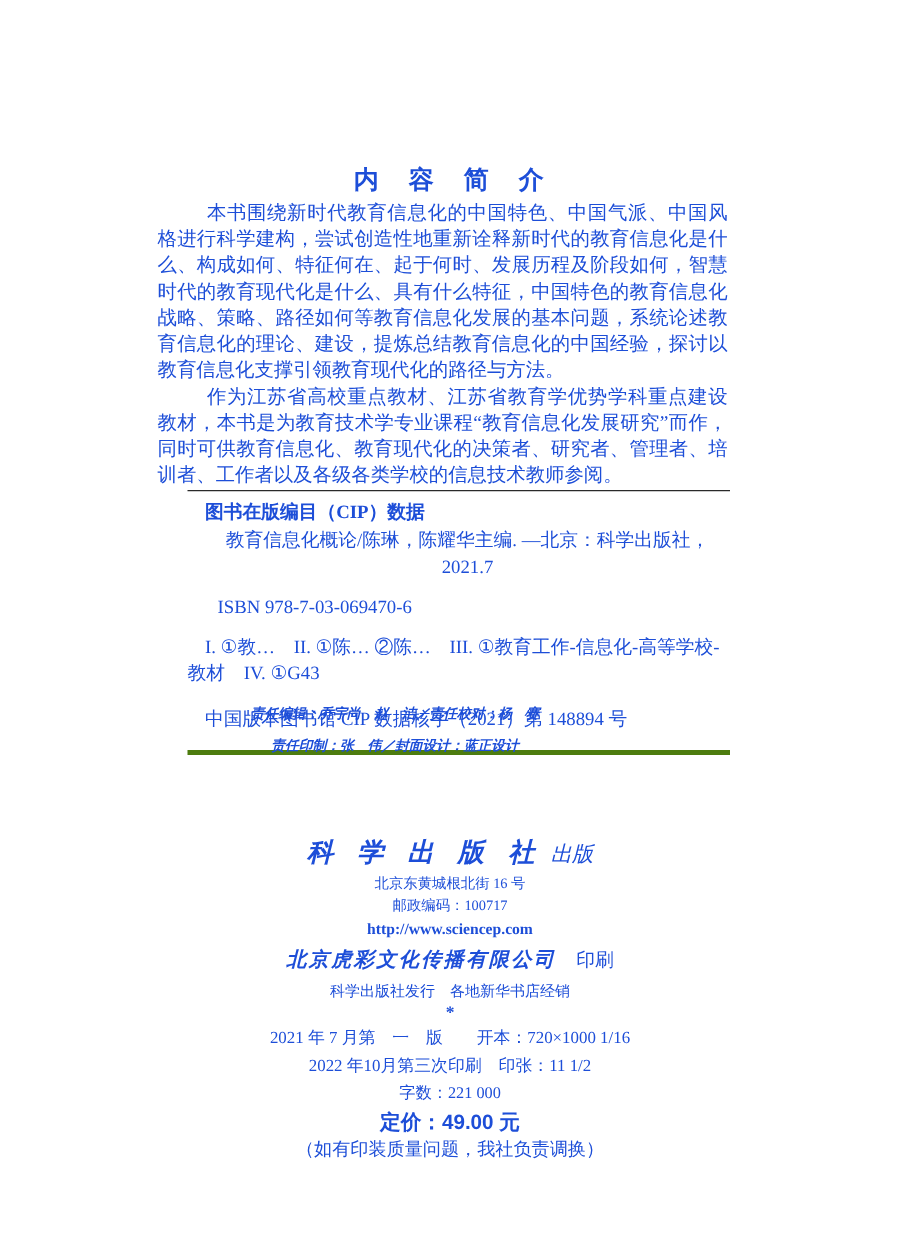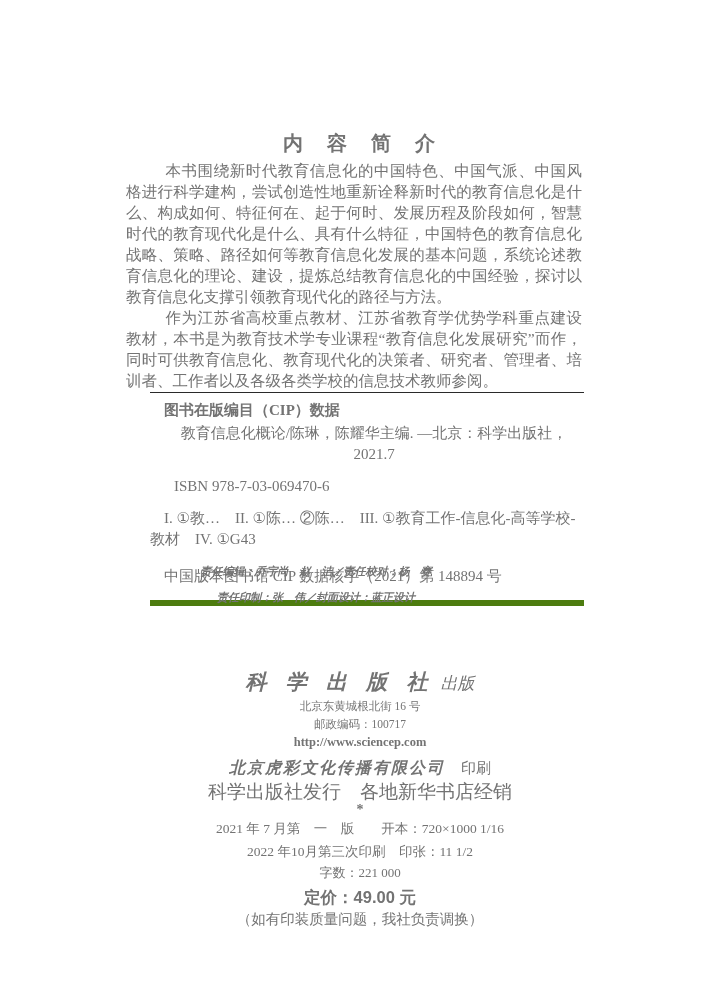--- a/index.html
+++ b/index.html
@@ -3,21 +3,21 @@
 <meta charset="utf-8">
 <style>
   * { margin: 0; padding: 0; box-sizing: border-box; }
   html, body { background: #888; }
   .page {
     position: relative;
     width: 720px;
     height: 1000px;
     margin: 0 auto;
     background: #ffffff;
-    color: #737373;
+    color: #1d4ed8;
     font-family: "Liberation Serif", "DejaVu Serif", serif;
     overflow: hidden;
   }
 
   
   .intro-title {
     position: absolute;
     top: 130px; left: 0; width: 720px;
     text-align: center;
     font-family: "Liberation Sans", "DejaVu Sans", sans-serif;
@@ -34,21 +34,21 @@
     line-height: 21px;
     text-align: justify;
     text-indent: 2.55em;
   }
 
   
   .cip {
     position: absolute;
     top: 392px; left: 150px; width: 434px;
     border-top: 1px solid #2a2a2a;
-    border-bottom: 6px solid #4d7c0f;
+    border-bottom: 4px solid #4d7c0f;
     padding: 7px 0 13px 0;
     font-size: 15px;
   }
   .cip p { line-height: 21px; }
   .cip-heading { font-weight: bold; margin-left: 14px; }
   .cip-bib { margin: 2px 0 0 14px; text-align: center; }
   .cip-isbn { margin: 11px 0 0 24px; }
   .cip-class { margin: 11px 0 16px 0; text-indent: 14px; }
   .cip-number { margin: 10px 0 0 14px; }
 
@@ -82,21 +82,21 @@
   .url  { font-size: 12.5px; font-weight: 600; margin-top: 1px; }
   .printer-line { line-height: 23px !important; margin-top: 5px; }
   .printer-script {
     font-weight: bold;
     font-style: italic;
     font-size: 16px;
     letter-spacing: 2px;
     margin-top: 42px;
   }
   .printer-suffix { font-size: 15px; margin-left: 16px; }
-  .dist { font-size: 19px; line-height: 20px !important; margin-top: 2px; }
+  .dist { font-size: 12px; line-height: 20px !important; margin-top: 2px; }
   .star { font-size: 14px; line-height: 15px !important; font-weight: bold; }
   .edition, .printing { font-size: 13.5px; line-height: 22px !important; margin-top: 1px; }
   .words { font-size: 13px; line-height: 20px !important; }
   .price {
     font-family: "Liberation Sans", "DejaVu Sans", sans-serif;
     font-weight: bold;
     font-size: 16.5px;
     line-height: 24px !important;
     margin-top: 2px;
   }

